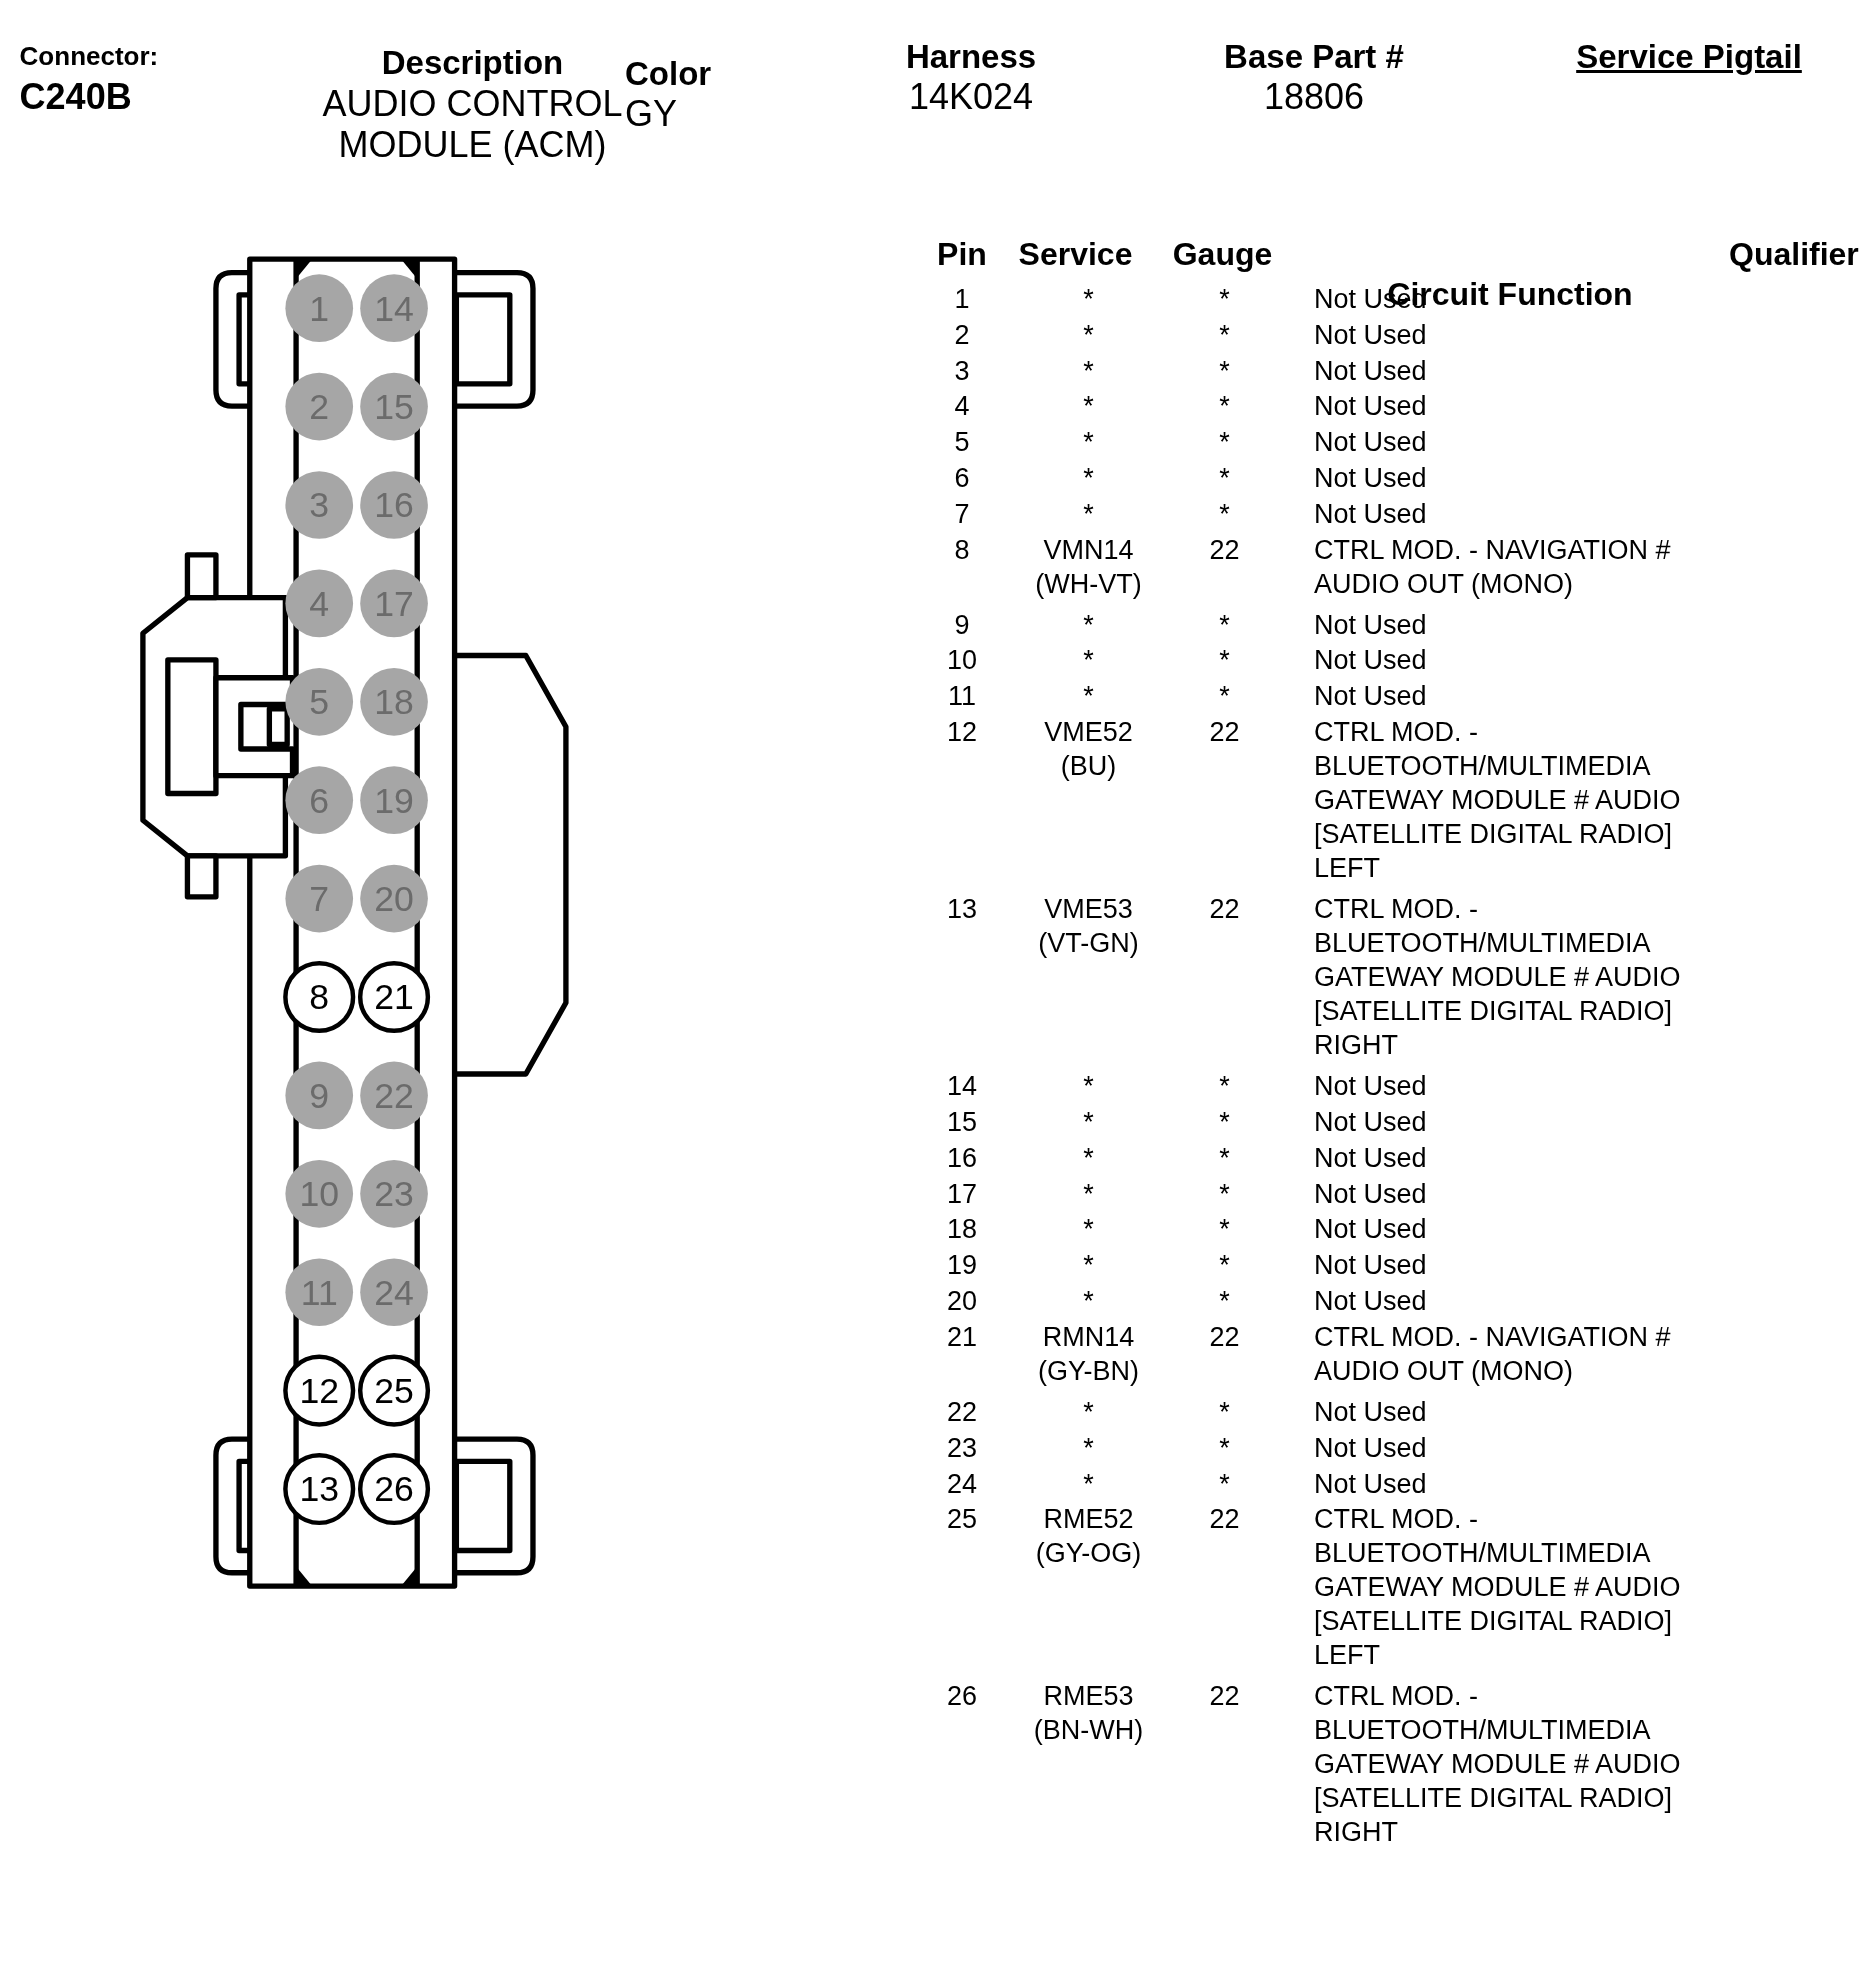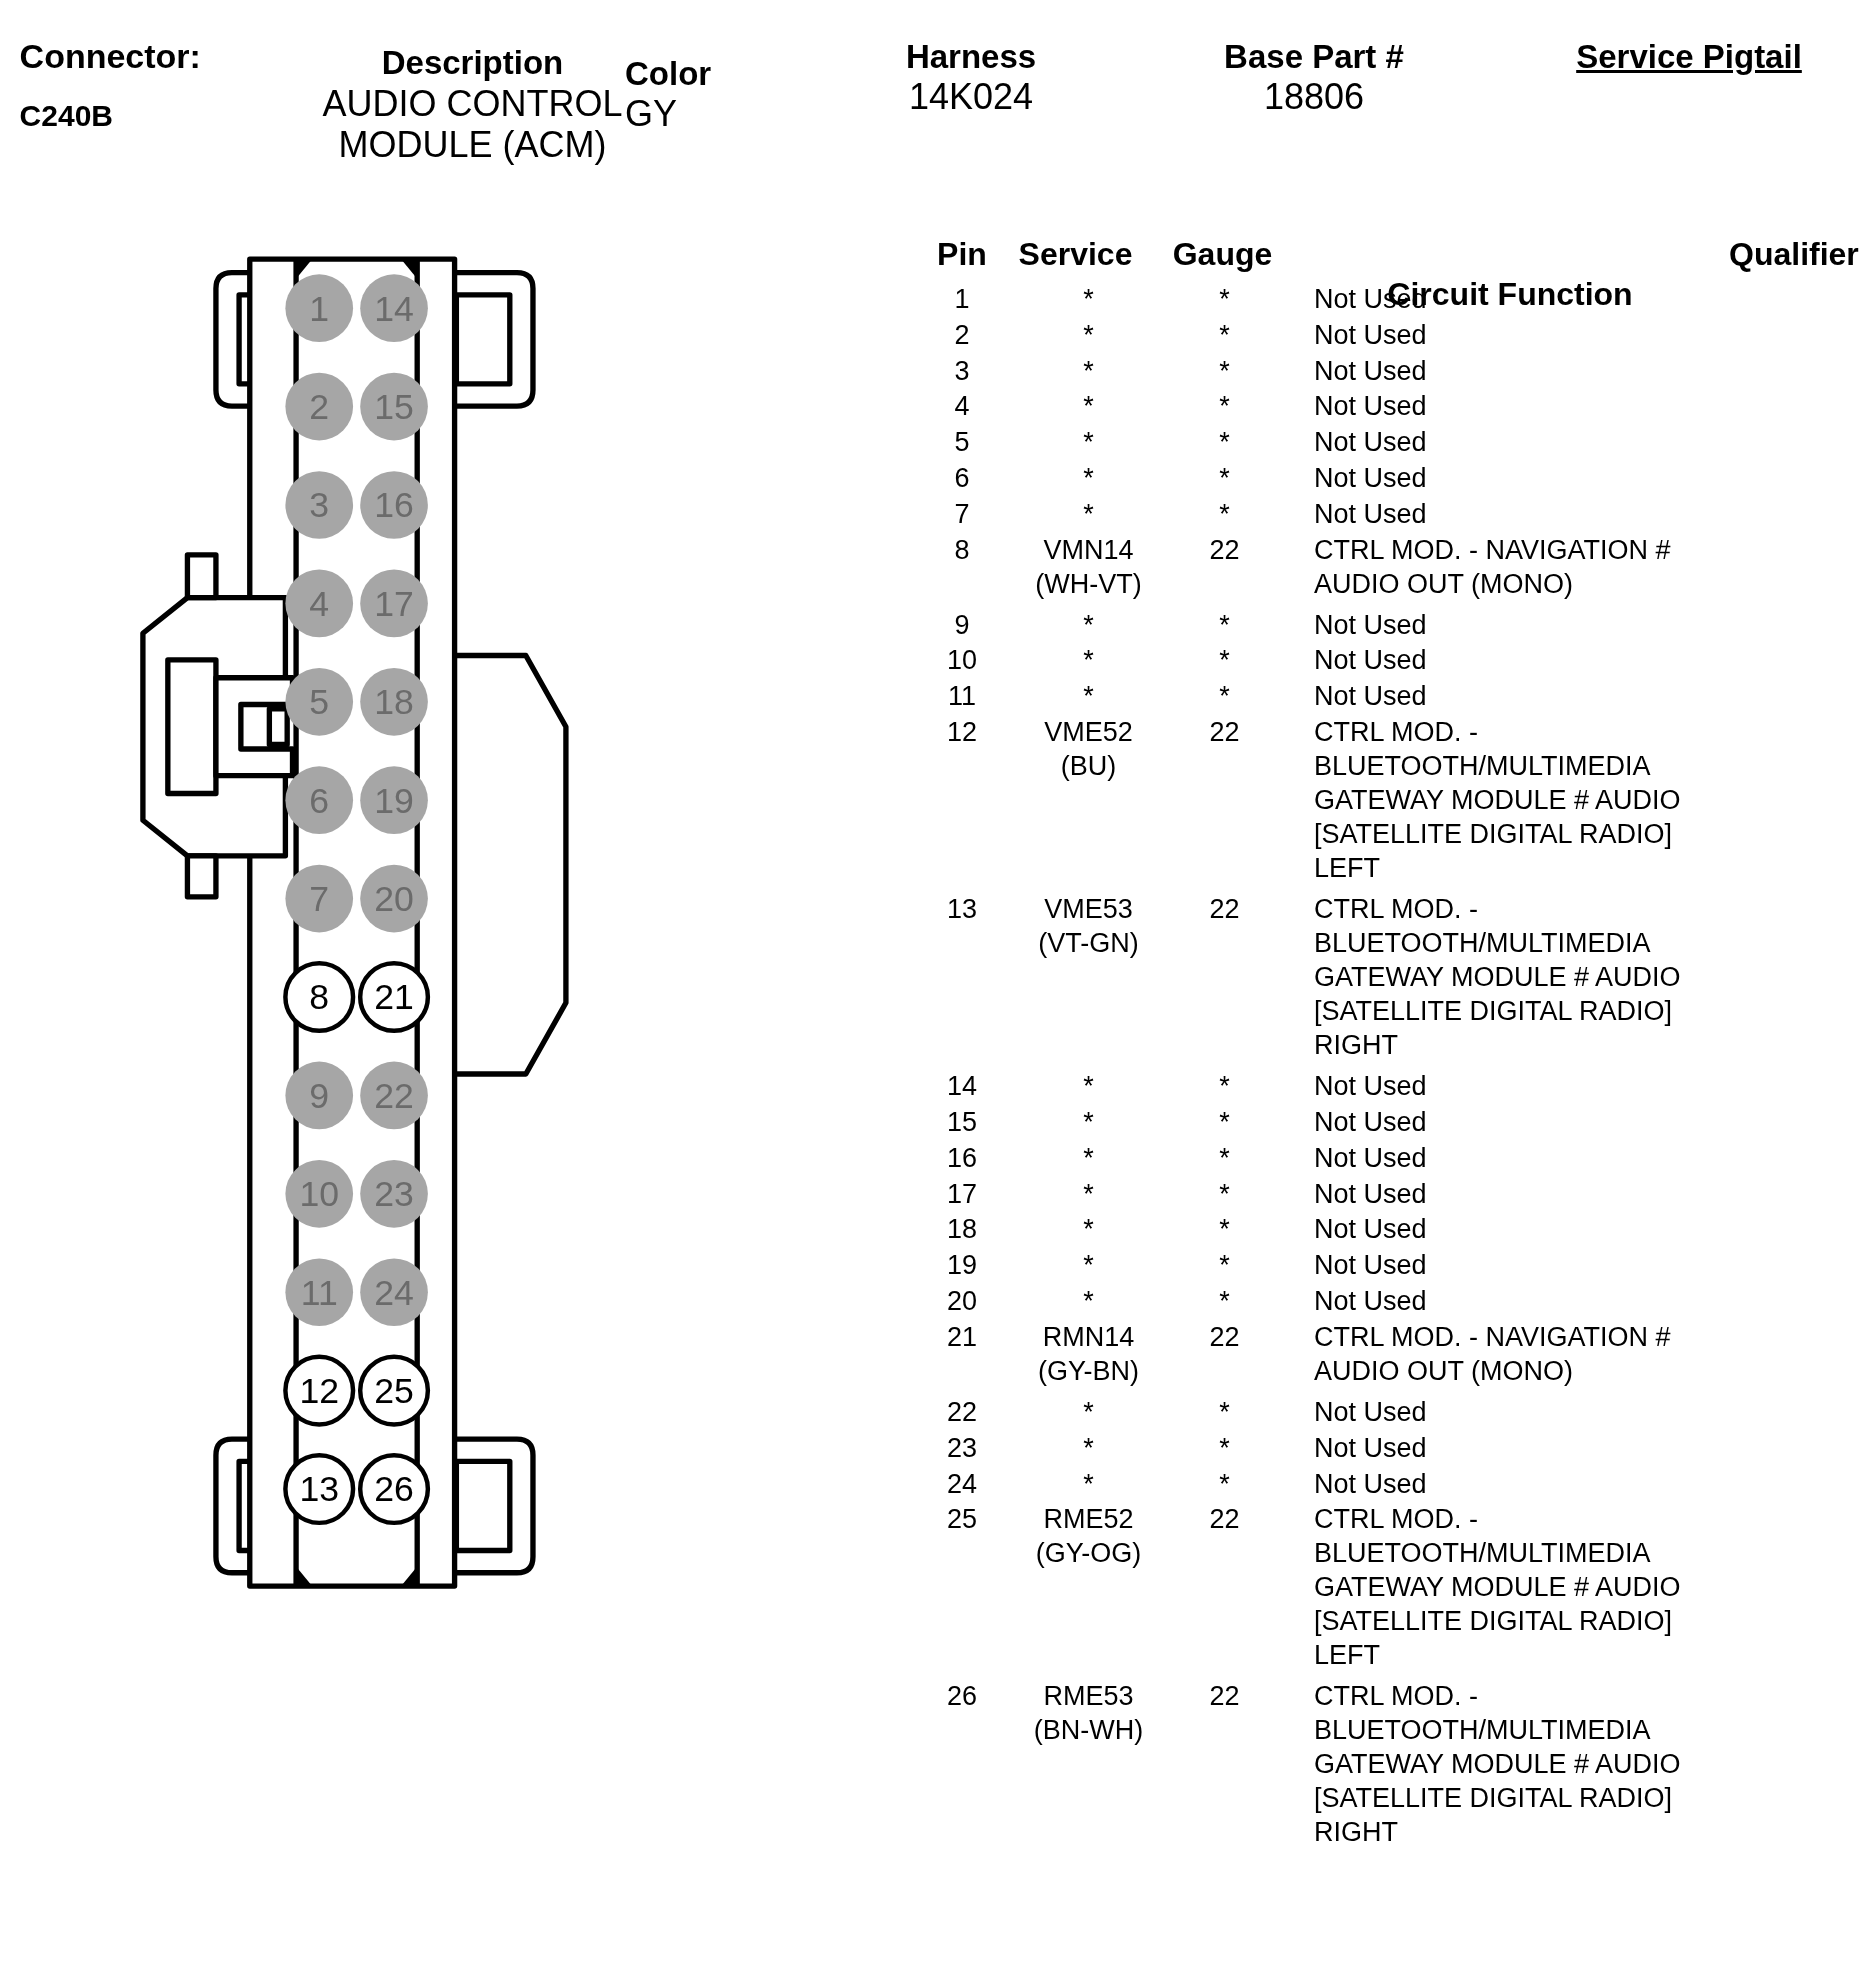--- a/index.html
+++ b/index.html
@@ -33,22 +33,22 @@
     line-height: 41px;
     white-space: nowrap;
   }
   .hdr-value {
     font-size: 36px;
     line-height: 39px;
     white-space: nowrap;
   }
 
   #hdr-connector { left: 19.6px; top: 19.6px; }
-  #hdr-connector .hdr-label { font-size: 34px; }
-  #hdr-connector .hdr-value { font-weight: bold; font-size: 30px; margin-top: 19px; }
+  #hdr-connector .hdr-label { font-size: 26px; }
+  #hdr-connector .hdr-value { font-weight: bold; font-size: 36px; margin-top: 0; }
 
   #hdr-description { left: 303px; top: 26px; width: 339px; text-align: center; }
   #hdr-description .hdr-value { white-space: normal; line-height: 41px; }
 
   #hdr-color { left: 625px; top: 37px; width: 143px; text-align: left;}
 
   #hdr-harness { left: 855px; top: 19.6px; width: 232px; text-align: center;}
 
   #hdr-basepart { left: 1185px; top: 19.6px; width: 258px; text-align: center;}
 

